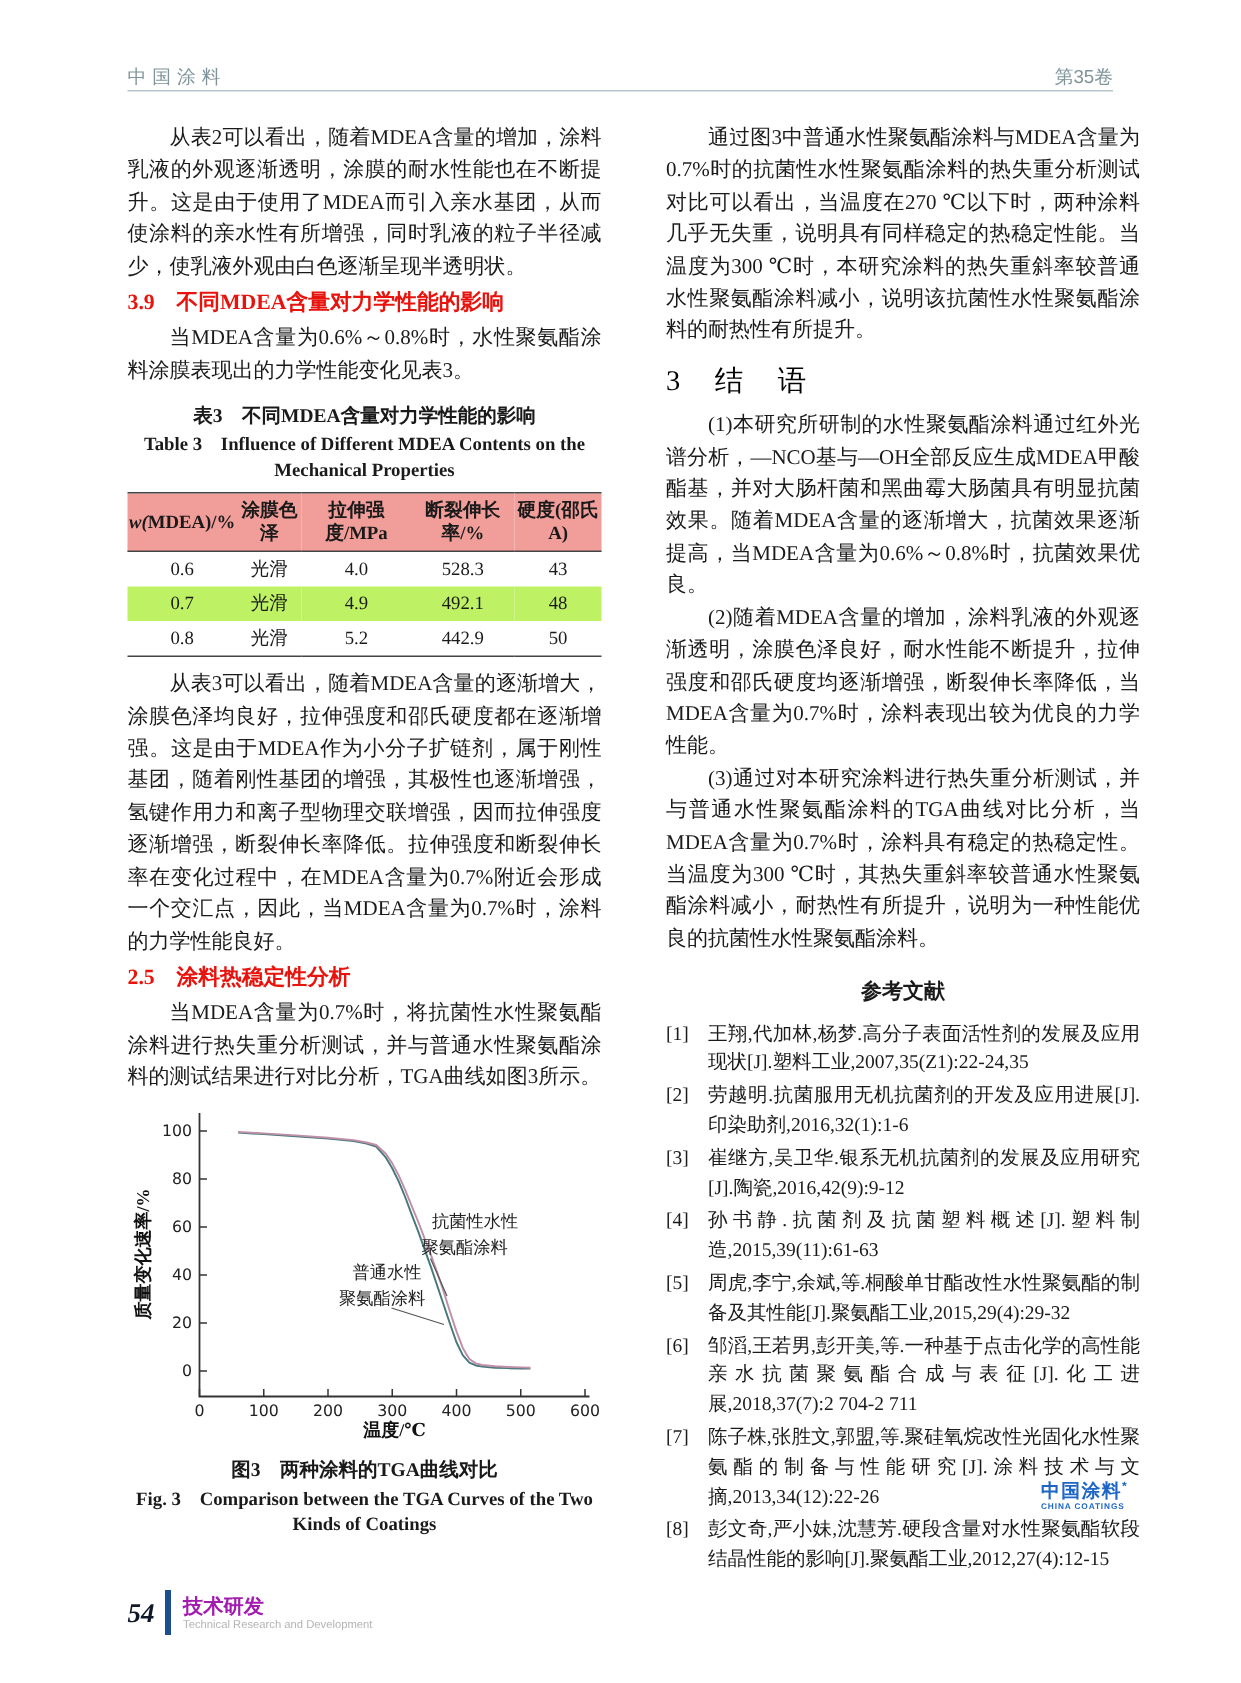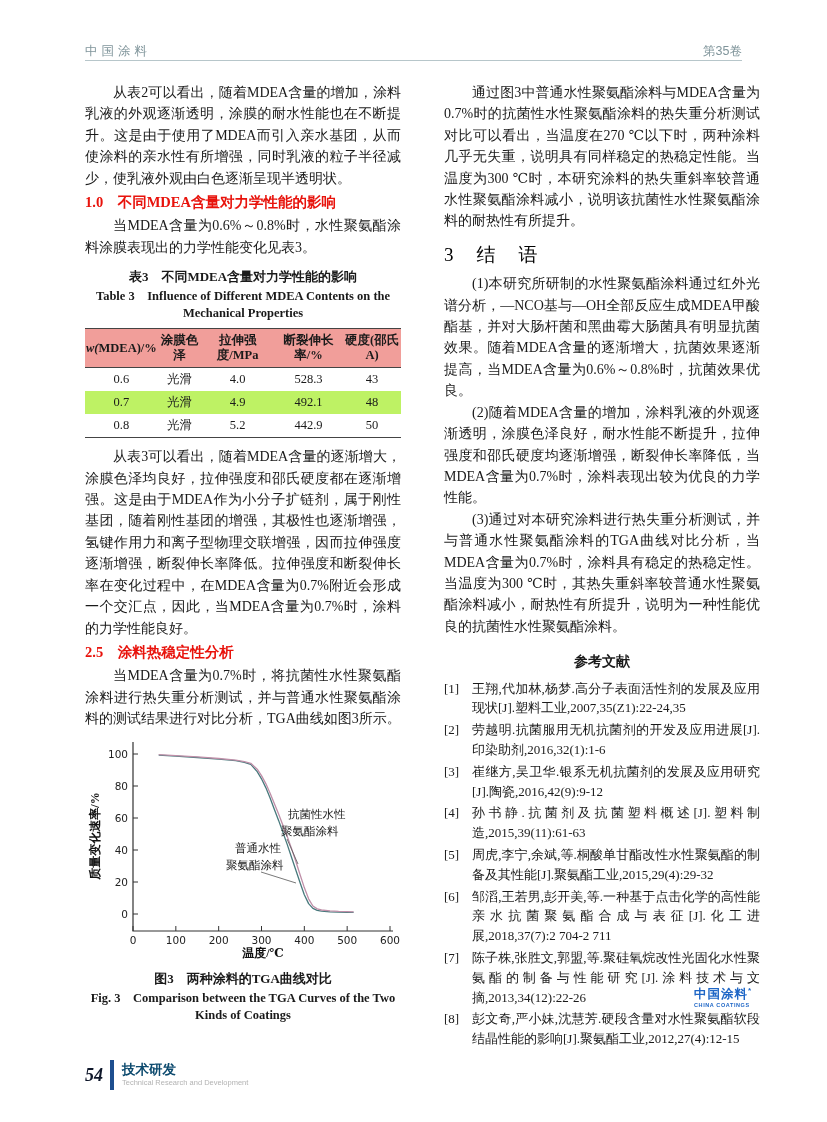--- a/index.html
+++ b/index.html
@@ -43,37 +43,37 @@
   
   .logo{position:absolute;left:694px;top:986px;text-align:left;
         font-family:"Liberation Sans","DejaVu Sans",sans-serif;color:#1e66c6;}
   .logo .cn{font-size:12.5px;font-weight:bold;letter-spacing:1px;}
   .logo .mark{font-size:8px;vertical-align:super;}
   .logo .en{font-size:5.5px;font-weight:bold;letter-spacing:0.6px;margin-top:-1px;}
   
   .footer{position:absolute;left:85px;top:1060px;display:flex;align-items:center;}
   .pg-num{font-style:italic;font-weight:bold;font-size:18px;color:#0f172a;margin-right:7px;}
   .pg-bar{width:4px;height:30px;background:#1d4e8f;margin-right:8px;}
-  .ft-cn{font-family:Liberation Mono, monospace;font-size:13.5px;font-weight:bold;color:#0c4a6e;line-height:15px;}
+  .ft-cn{font-family:Liberation Serif, serif;font-size:13.5px;font-weight:bold;color:#a21caf;line-height:15px;}
   .ft-en{font-family:"Liberation Sans","DejaVu Sans",sans-serif;font-size:7.5px;color:#b3b3b3;line-height:10px;}
 </style>
 </head>
 <body>
 
 <div class="page">
 
   <div class="hdr">
     <span class="jt">中国涂料</span>
     <span>第35卷</span>
   </div>
   <div class="hdr-rule"></div>
 
   <div class="col col-left">
     <p class="para">从表2可以看出，随着MDEA含量的增加，涂料乳液的外观逐渐透明，涂膜的耐水性能也在不断提升。这是由于使用了MDEA而引入亲水基团，从而使涂料的亲水性有所增强，同时乳液的粒子半径减少，使乳液外观由白色逐渐呈现半透明状。</p>
-    <p class="h-red">1.0　不同MDEA含量对力学性能的影响</p>
+    <p class="h-red">3.9　不同MDEA含量对力学性能的影响</p>
     <p class="para">当MDEA含量为0.6%～0.8%时，水性聚氨酯涂料涂膜表现出的力学性能变化见表3。</p>
 
     <div class="tbl-cap">表3　不同MDEA含量对力学性能的影响</div>
     <div class="tbl-cap-en">Table 3　Influence of Different MDEA Contents on the Mechanical Properties</div>
 
     <table class="data" id="table3">
       <thead>
           <tr id="table3-head">
             <th>w(MDEA)/%</th>
             <th>涂膜色泽</th>

